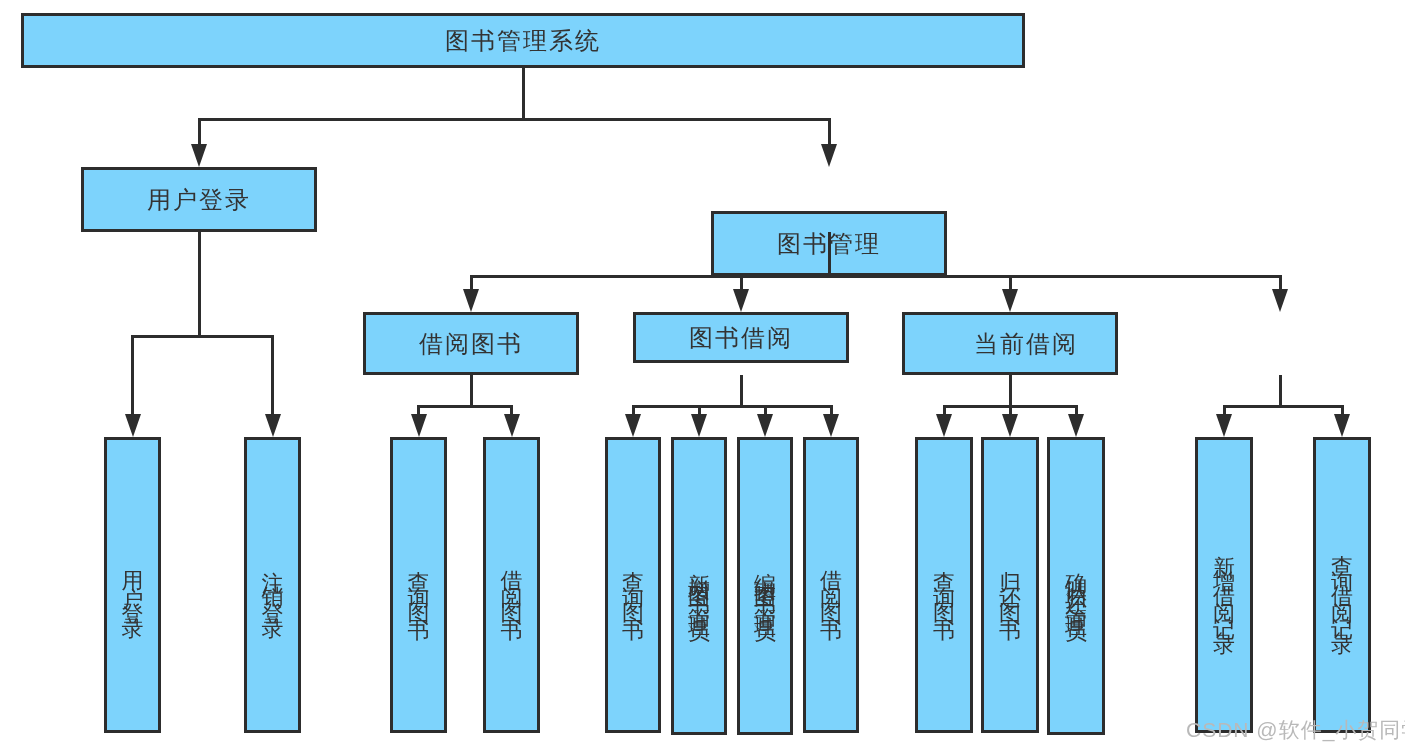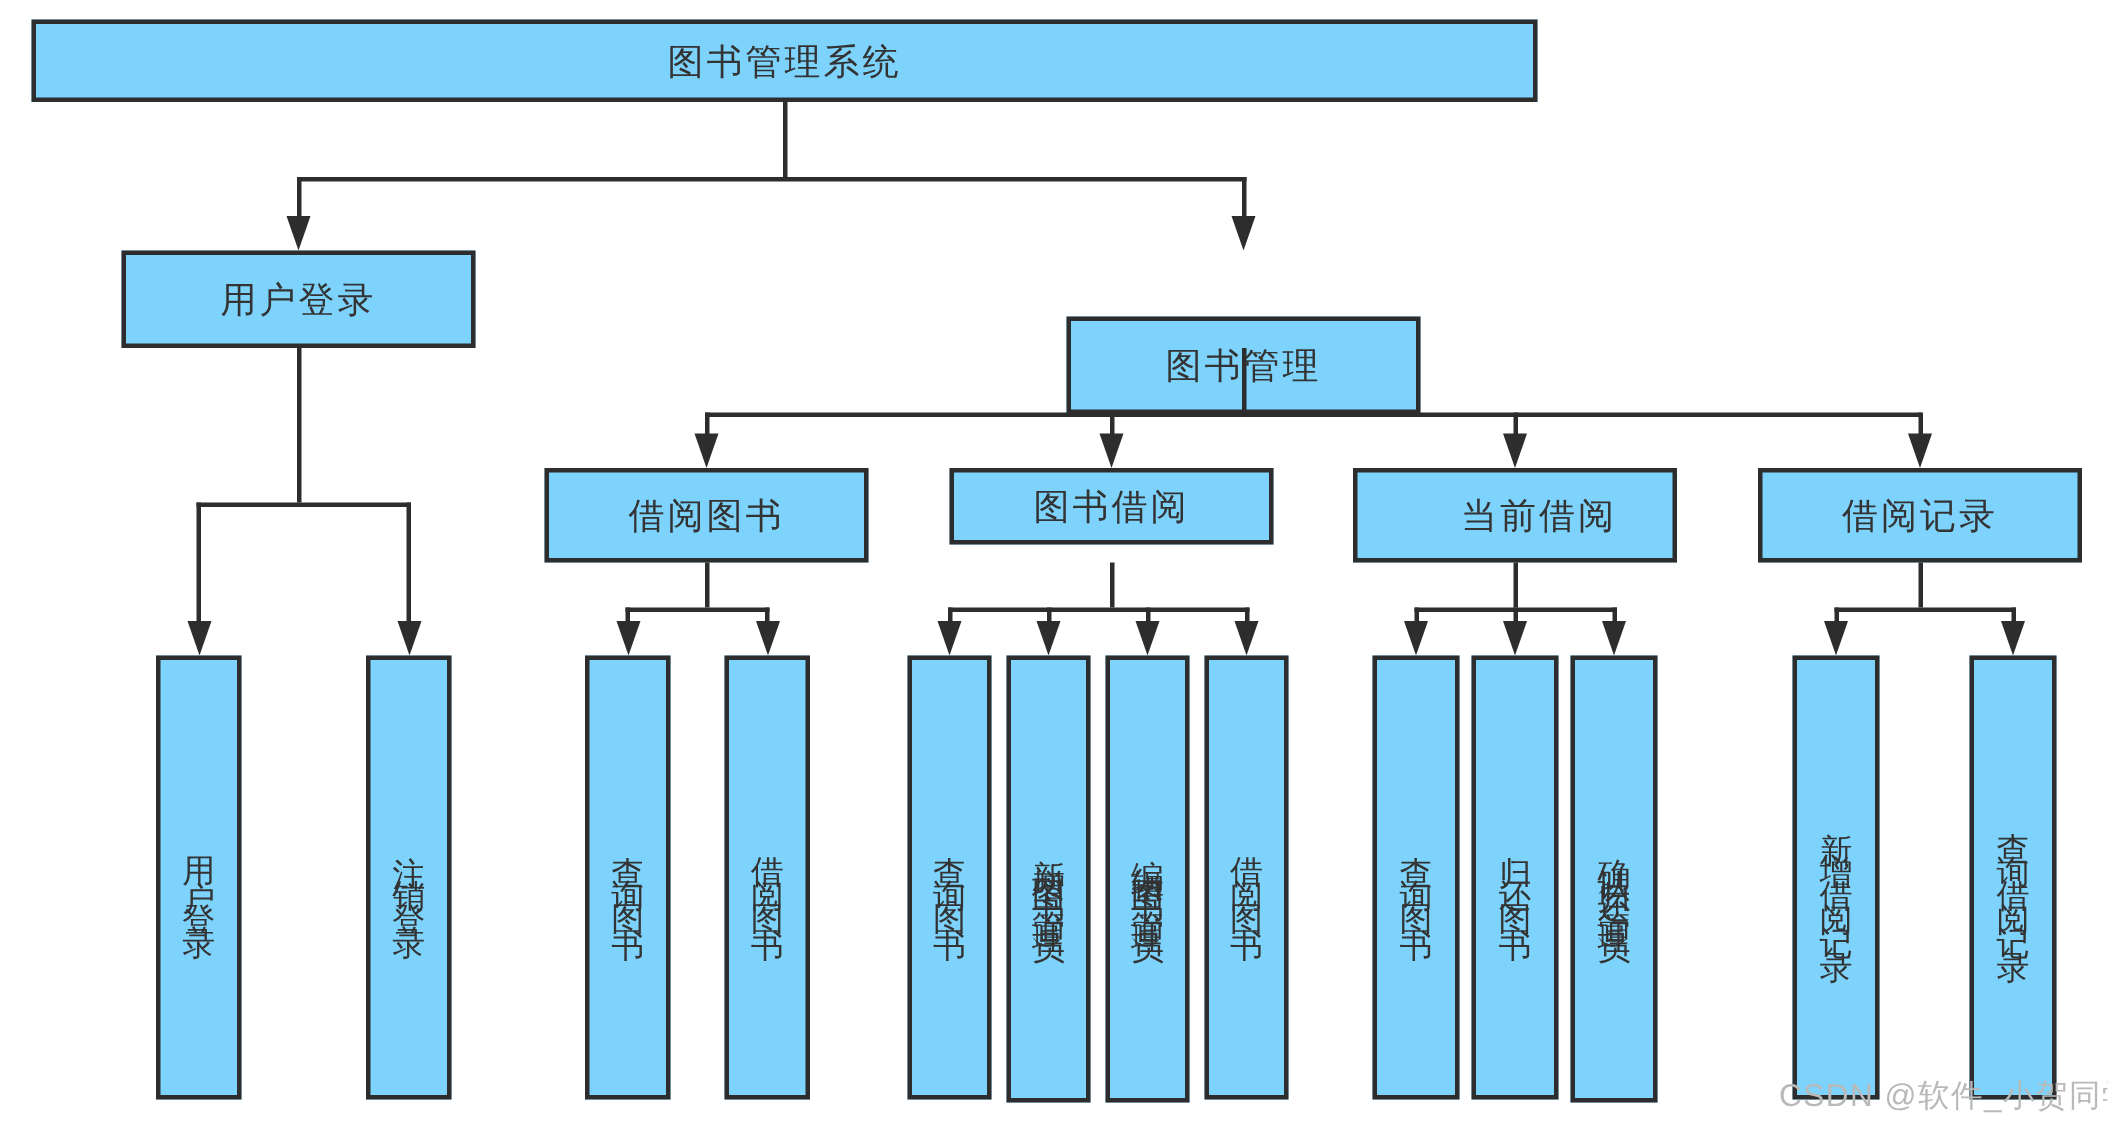--- a/index.html
+++ b/index.html
@@ -62,21 +62,20 @@
   <div class="ln" style="left:1008.5px;top:275px;width:3px;height:18px;"></div>
   <div class="ln" style="left:1278.5px;top:275px;width:3px;height:18px;"></div>
   <div class="ar" style="left:463px;top:289px;"></div>
   <div class="ar" style="left:733px;top:289px;"></div>
   <div class="ar" style="left:1002px;top:289px;"></div>
   <div class="ar" style="left:1272px;top:289px;"></div>
 
   <div class="box hbox" style="left:363px;top:312px;width:216px;height:63px;">借阅图书</div>
   <div class="box hbox" style="left:633px;top:312px;width:216px;height:51px;">图书借阅</div>
   <div class="box hbox" style="left:902px;top:312px;width:216px;height:63px;padding-left:32px;">当前借阅</div>
-  <div class="box hbox" style="left:1172px;top:312px;width:216px;height:63px;">借阅记录</div>
 
   <div class="ln" style="left:469.5px;top:375px;width:3px;height:30px;"></div>
   <div class="ln" style="left:417px;top:405px;width:96px;height:3px;"></div>
   <div class="ln" style="left:417px;top:405px;width:3px;height:12px;"></div>
   <div class="ln" style="left:510px;top:405px;width:3px;height:12px;"></div>
   <div class="ar" style="left:410.5px;top:414px;"></div>
   <div class="ar" style="left:503.5px;top:414px;"></div>
 
   <div class="ln" style="left:739.5px;top:375px;width:3px;height:30px;"></div>
   <div class="ln" style="left:631.5px;top:405px;width:201px;height:3px;"></div>

